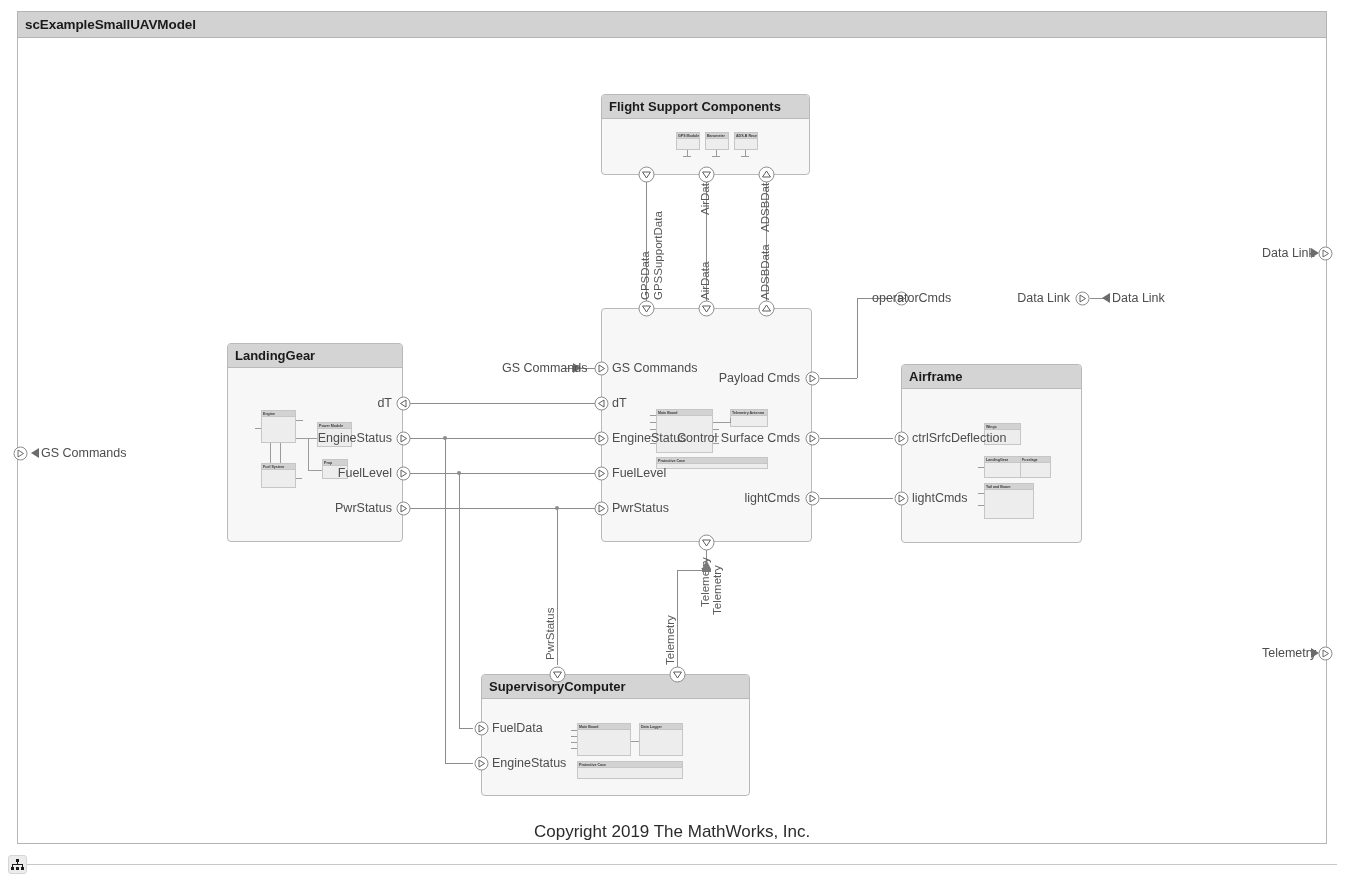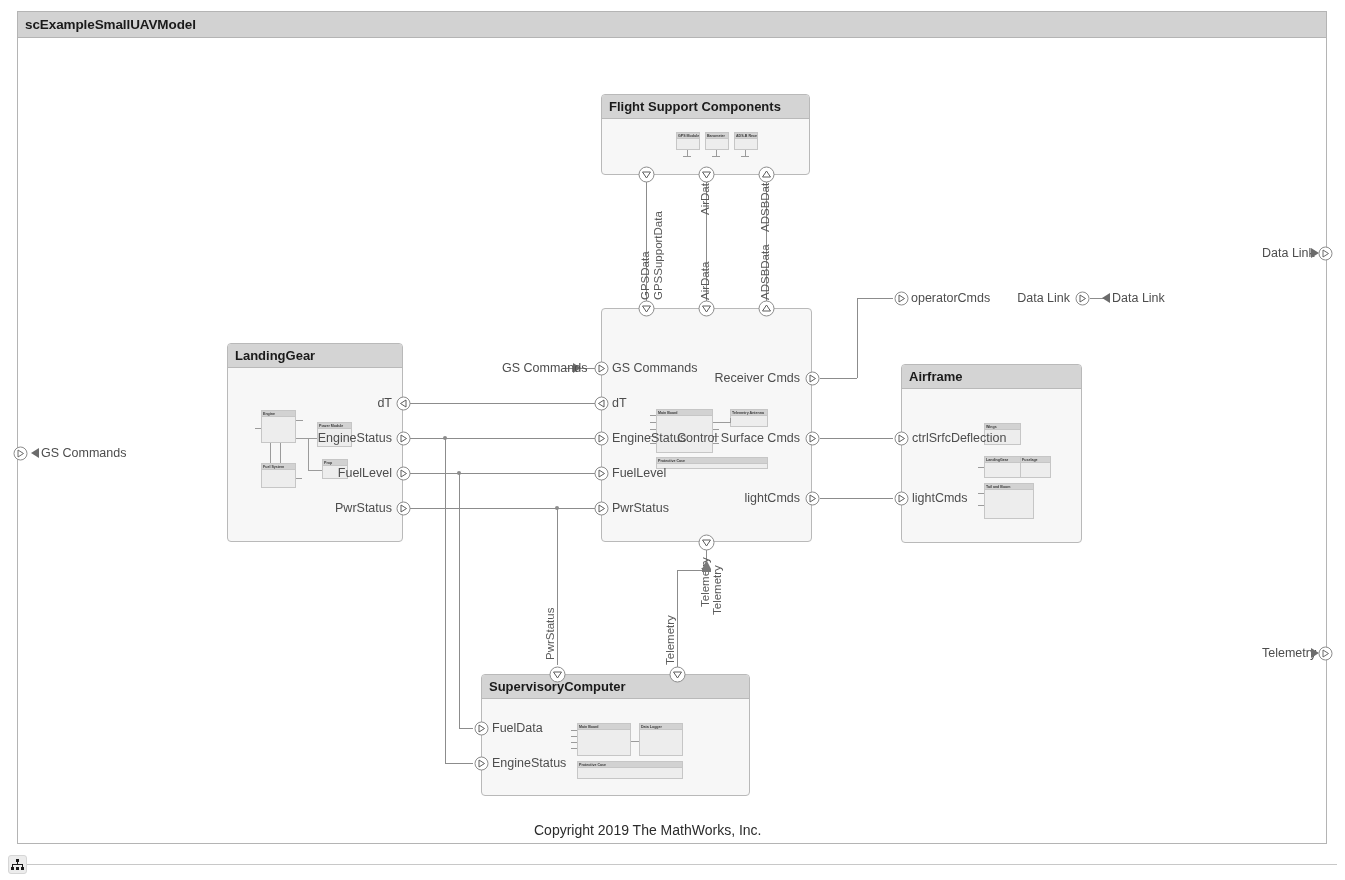--- a/index.html
+++ b/index.html
@@ -182,21 +182,21 @@
     position: absolute;
     width: 10px;
     height: 12px;
     margin-top: -6px;
   }
   .arrow-solid svg { display: block; overflow: visible; }
 
   
   .copyright {
     position: absolute;
-    font-size: 14px;
+    font-size: 17px;
     color: #2b2b2b;
     white-space: nowrap;
     text-align: center;
   }
 
   
   .statusbar-btn {
     position: absolute;
     left: 8px;
     top: 855px;
@@ -485,21 +485,21 @@
     </svg>
   </div>
   <div class="port-label" style="left:612px; top:502px;">PwrStatus</div>
 
   <div class="port" style="left:812px; top:378px;">
     <svg width="15" height="15" viewBox="0 0 15 15">
       <circle cx="7.5" cy="7.5" r="6.5" fill="#ffffff" stroke="#8c8c8c" stroke-width="1"></circle>
       <path d="M5,4 L10.5,7.5 L5,11 Z" fill="none" stroke="#5e5e5e" stroke-width="1"></path>
     </svg>
   </div>
-  <div class="port-label right" style="left:625px; top:372px; width:175px;">Receiver Cmds</div>
+  <div class="port-label right" style="left:625px; top:372px; width:175px;">Payload Cmds</div>
 
   <div class="port" style="left:812px; top:438px;">
     <svg width="15" height="15" viewBox="0 0 15 15">
       <circle cx="7.5" cy="7.5" r="6.5" fill="#ffffff" stroke="#8c8c8c" stroke-width="1"></circle>
       <path d="M5,4 L10.5,7.5 L5,11 Z" fill="none" stroke="#5e5e5e" stroke-width="1"></path>
     </svg>
   </div>
   <div class="port-label right" style="left:625px; top:432px; width:175px;">Control Surface Cmds</div>
 
   <div class="port" style="left:812px; top:498px;">
@@ -578,21 +578,21 @@
   </div>
   <div class="port-label right" style="left:240px; top:502px; width:152px;">PwrStatus</div>
 
 
   <div class="port" style="left:901px; top:298px;">
     <svg width="15" height="15" viewBox="0 0 15 15">
       <circle cx="7.5" cy="7.5" r="6.5" fill="#ffffff" stroke="#8c8c8c" stroke-width="1"></circle>
       <path d="M5,4 L10.5,7.5 L5,11 Z" fill="none" stroke="#5e5e5e" stroke-width="1"></path>
     </svg>
   </div>
-  <div class="port-label" style="left:911px; top:292px;">operatorCmds</div>
+  <div class="port-label" style="left:872px; top:292px;">operatorCmds</div>
 
   <div class="port" style="left:1082px; top:298px;">
     <svg width="15" height="15" viewBox="0 0 15 15">
       <circle cx="7.5" cy="7.5" r="6.5" fill="#ffffff" stroke="#8c8c8c" stroke-width="1"></circle>
       <path d="M5,4 L10.5,7.5 L5,11 Z" fill="none" stroke="#5e5e5e" stroke-width="1"></path>
     </svg>
   </div>
   <div class="port-label right" style="left:925px; top:292px; width:145px;">Data Link</div>
 
   <div class="component" style="left:901px; top:364px; width:181px; height:179px;">

